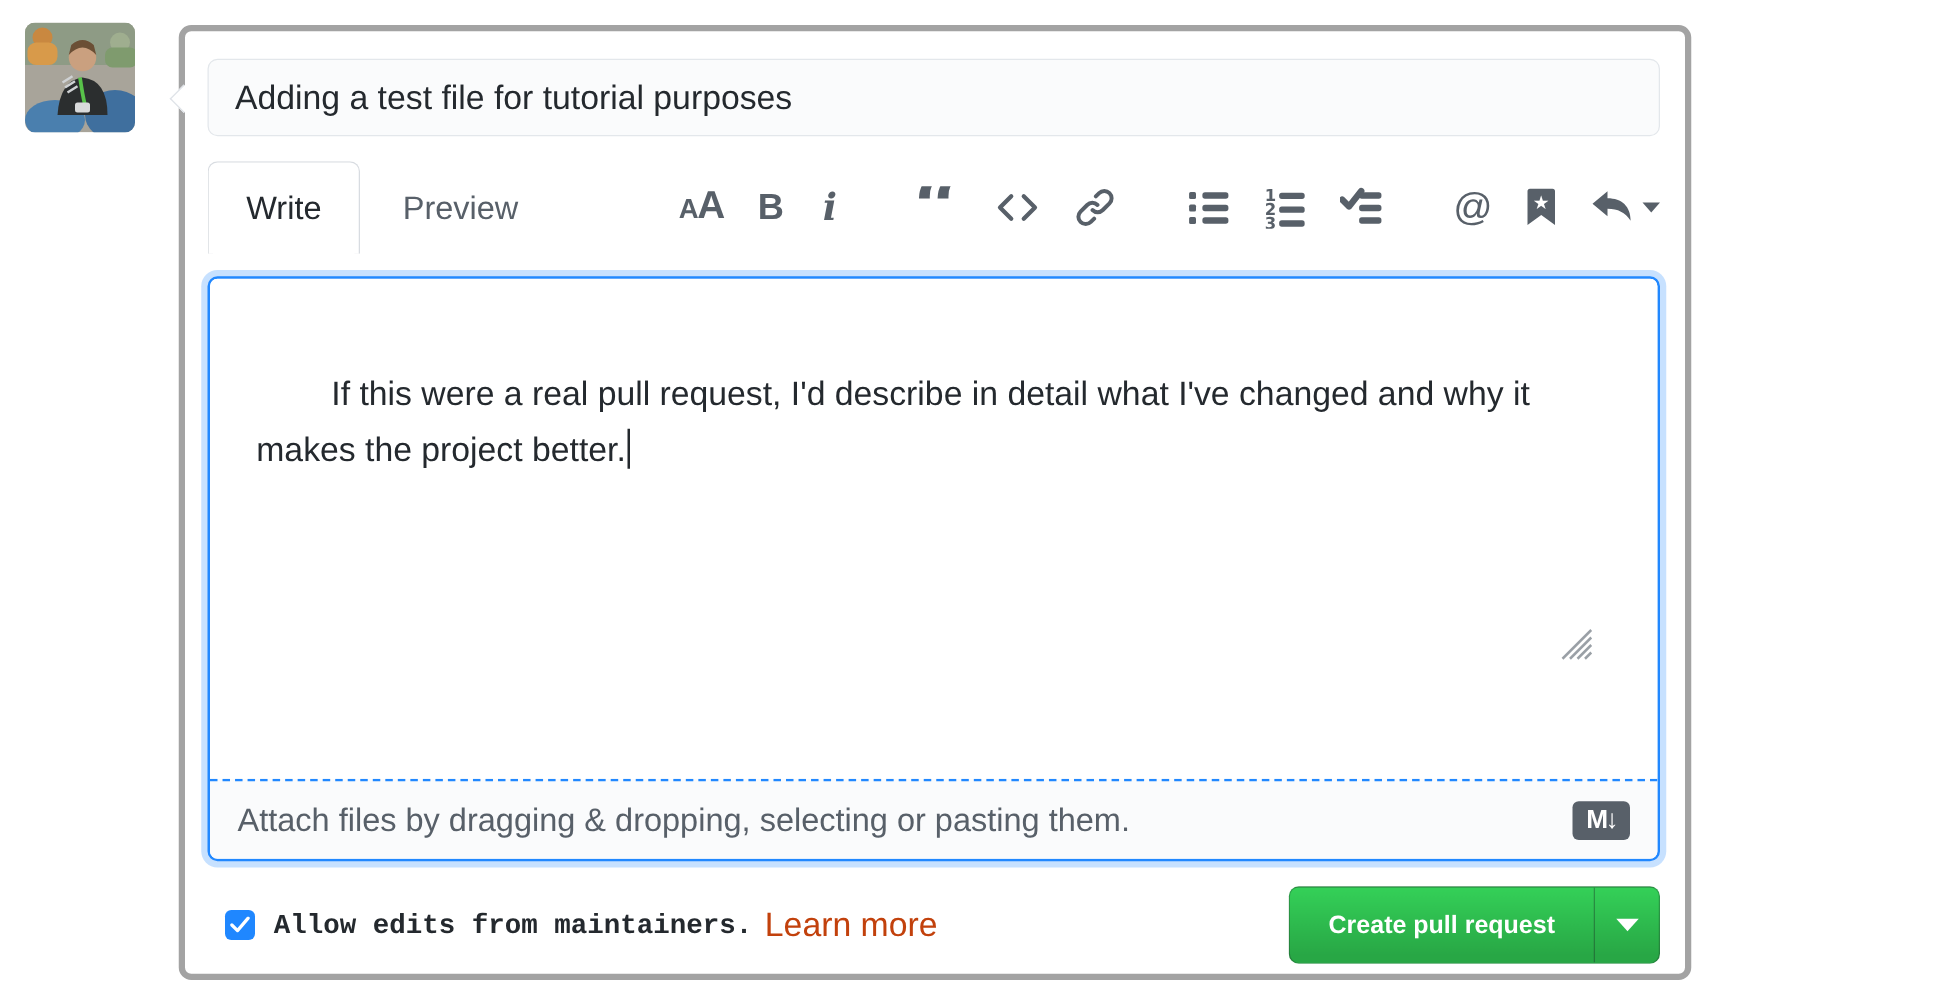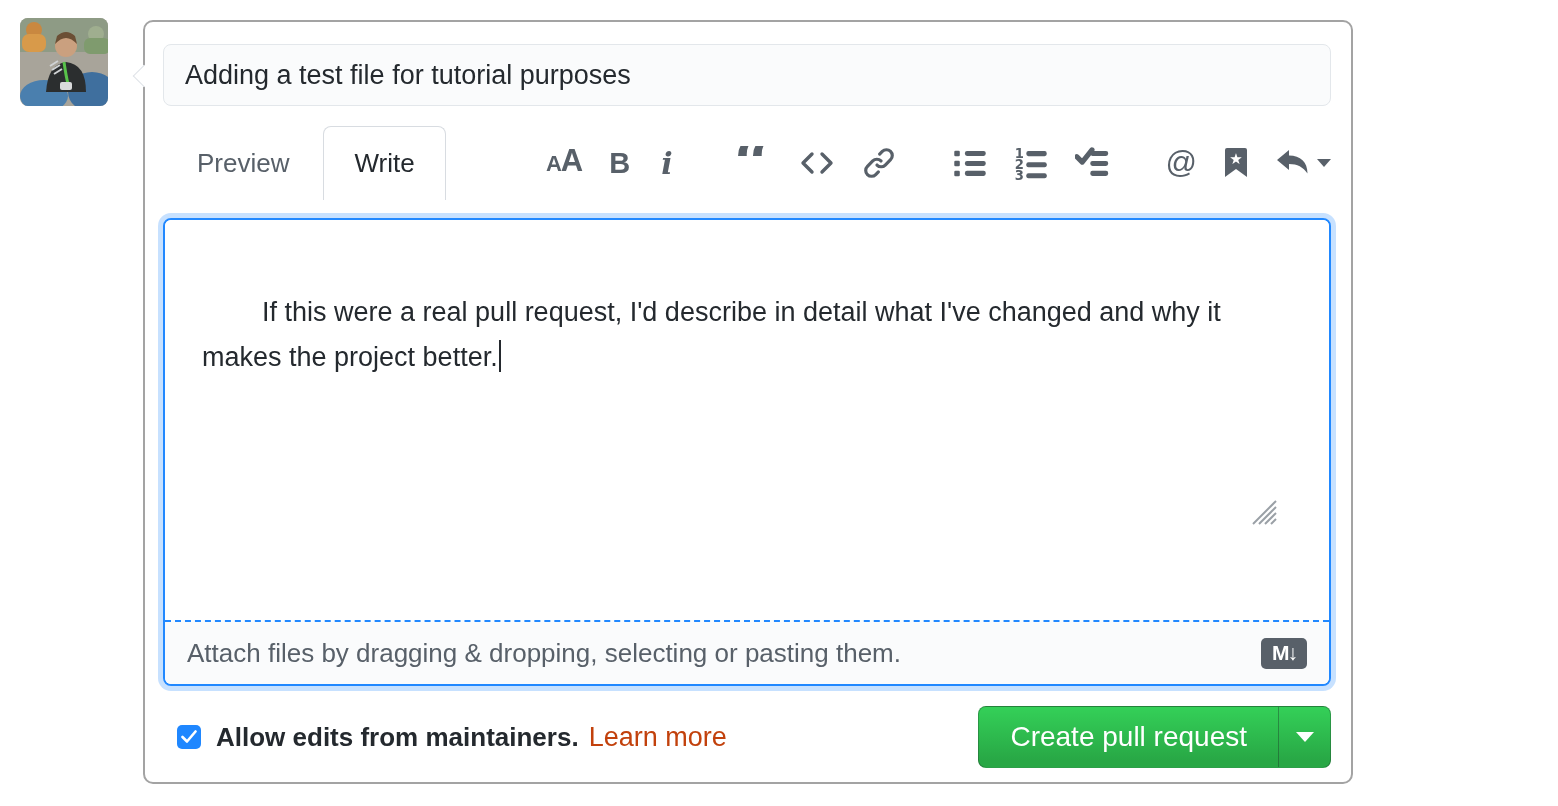--- a/index.html
+++ b/index.html
@@ -6,21 +6,21 @@
   html,body { width:1558px; height:806px; background:#ffffff;
     font-family:"Liberation Sans","DejaVu Sans",sans-serif; color:#24292e; }
   .stage { position:relative; width:1558px; height:806px; overflow:hidden; }
 
   
   .avatar { position:absolute; left:20px; top:18px; width:88px; height:88px;
     border-radius:8px; overflow:hidden; }
 
   
   .card { position:absolute; left:143px; top:20px; width:1210px; height:764px;
-    background:#fff; border:2px solid #a3a3a3; border-radius:10px;
+    background:#fff; border:5px solid #a3a3a3; border-radius:10px;
     padding:22px 20px 16px 18px; }
   .card-caret { position:absolute; left:-9px; top:46px; width:16px; height:16px;
     background:#fff; border-left:1px solid #dfe3e8; border-bottom:1px solid #dfe3e8;
     transform:rotate(45deg); }
 
   
   .title-input { width:100%; height:62px; background:#fafbfc;
     border:1px solid #e3e7eb; border-radius:8px; padding:0 21px;
     font-size:27px; color:#24292e; font-family:inherit; outline:none; }
 
@@ -66,29 +66,29 @@
     color:#fff; font-size:21px; font-weight:700; letter-spacing:-2px;
     display:flex; align-items:center; justify-content:center; padding:0 6px; cursor:pointer; }
 
   
   .bottom-row { margin-top:20px; display:flex; justify-content:space-between;
     align-items:center; }
   .allow-edits { display:flex; align-items:center; padding-left:14px; }
   .checkbox { width:24px; height:24px; border-radius:5px; background:#1f87ff;
     display:flex; align-items:center; justify-content:center; margin-right:15px;
     cursor:pointer; flex:none; }
-  .allow-label { font-size:26px; font-weight:700; color:#24292e; }
+  .allow-label { font-size:22px; font-weight:700; color:#24292e;font-family:Liberation Mono, monospace; }
   .learn-more { font-size:27px; color:#c2410c; margin-left:10px; text-decoration:none; cursor:pointer; }
 
   .create-btn { display:flex; height:62px; border-radius:8px;
     border:1px solid rgba(27,31,35,0.28);
     background:linear-gradient(180deg,#34d058,#28a745 90%);
     color:#fff; overflow:hidden; cursor:pointer; }
   .btn-main { display:flex; align-items:center; padding:0 31px;
-    font-size:28px; font-weight:400; }
+    font-size:20px; font-weight:700; }
   .btn-caret-seg { width:52px; border-left:1px solid rgba(27,31,35,0.35);
     display:flex; align-items:center; justify-content:center; }
   .btn-caret-seg .tri { width:0; height:0; border-left:9px solid transparent;
     border-right:9px solid transparent; border-top:10px solid #fff; }
 
   svg { display:block; }
 </style>
 </head>
 <body>
 
@@ -113,22 +113,22 @@
     </svg>
   </div>
 
   <div class="card">
     <div class="card-caret"></div>
 
     <input class="title-input" type="text" value="Adding a test file for tutorial purposes" style="">
 
     <div class="tab-row">
       <div class="tabs">
+        <div class="tab active">Write</div>
         <div class="tab inactive">Preview</div>
-        <div class="tab active">Write</div>
       </div>
 
       <div class="toolbar">
         <div class="tb-group">
           <button class="tb-btn g-aa">
             <span class="a1">A</span>
             <span class="a2">A</span>
           </button>
           <button class="tb-btn g-bold">B</button>
           <button class="tb-btn g-italic">i</button>

